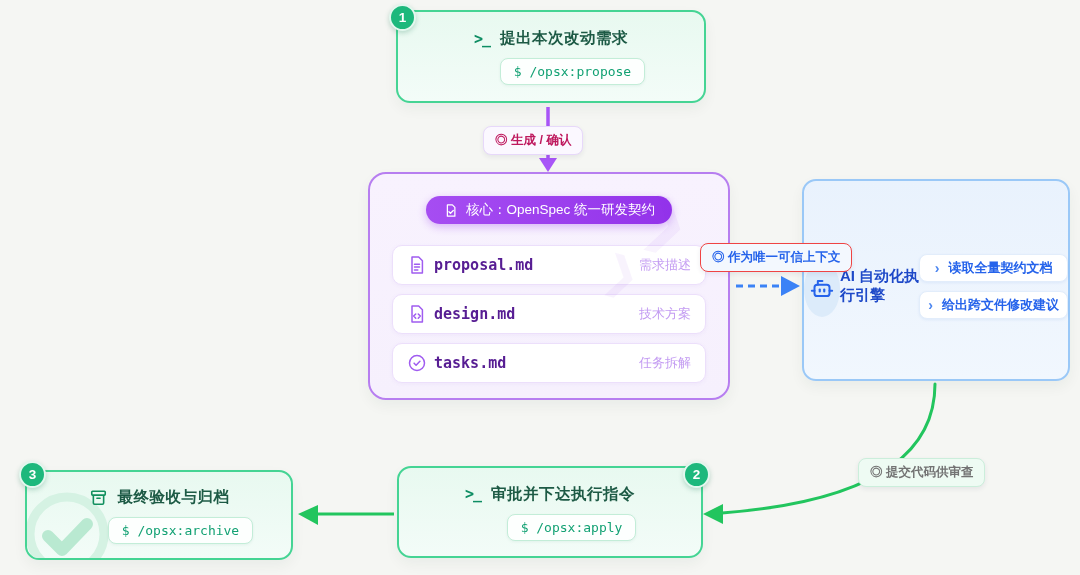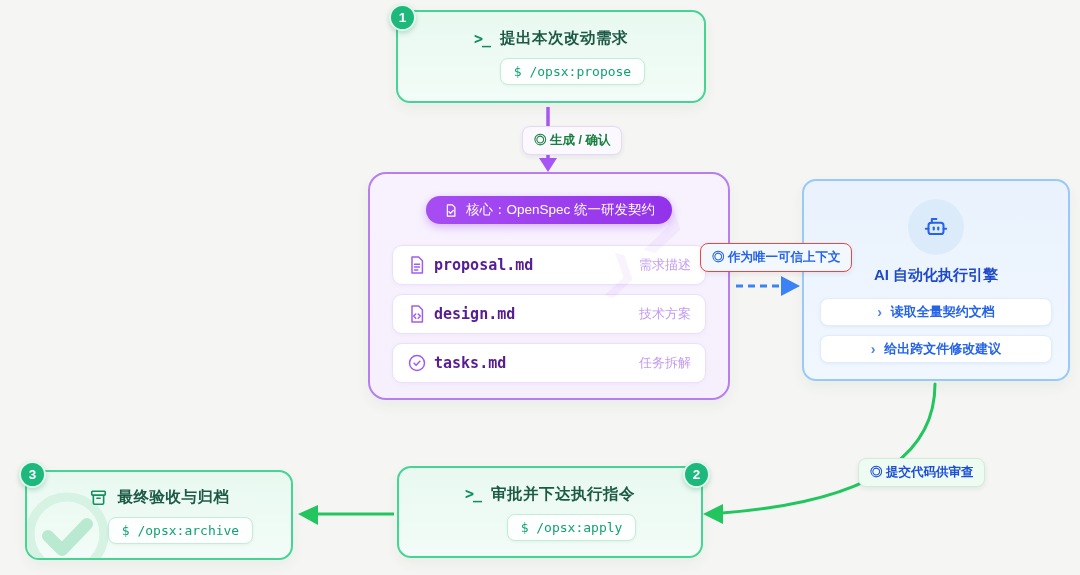--- a/index.html
+++ b/index.html
@@ -76,21 +76,21 @@
     box-shadow:0 1px 4px rgba(120,60,200,0.06);
   }
   .file-name { flex:1; font-family:"DejaVu Sans Mono", monospace; font-weight:bold; font-size:15px; color:#571d93; }
   .file-tag { font-size:13px; color:#c39bf2; }
 
   
   #ai-engine {
     left:802px; top:179px; width:268px; height:202px;
     border-color:#9ac8f7;
     background:linear-gradient(180deg,#e9f2fd 0%,#f1f7fe 100%);
-    display:flex; flex-direction:column; align-items:center; z-index:3;
+    display:flex; flex-direction:row; align-items:center; z-index:3;
   }
   .robot-circle {
     margin-top:18px; width:56px; height:56px; border-radius:50%;
     background:#dcebfa; display:flex; align-items:center; justify-content:center;
   }
   .ai-title { margin-top:11px; font-size:15px; font-weight:bold; color:#1e49c8; }
   .ai-items { margin-top:13px; display:flex; flex-direction:column; gap:9px; width:232px; }
   .ai-item {
     height:28px; background:#fff; border:1px solid #e2edfb; border-radius:8px;
     display:flex; align-items:center; justify-content:center; gap:9px;
@@ -99,23 +99,23 @@
   }
   .ai-chevron { color:#4c86f0; font-weight:bold; font-size:14px; }
 
   
   .edge-label {
     position:absolute; z-index:7;
     border-radius:8px; padding:5px 11px;
     font-size:12.5px; font-weight:bold; white-space:nowrap;
     box-shadow:0 2px 5px rgba(40,40,80,0.08);
   }
-  #label-generate { left:522px; top:126px; background:#fbf8ff; border:1px solid #e7d8fa; color:#15803d; }
+  #label-generate { left:483px; top:126px; background:#fbf8ff; border:1px solid #e7d8fa; color:#be185d; }
   #label-context  { left:700px; top:243px; background:#f3f8fe; border:1px solid #ef4444; color:#2563eb; }
-  #label-review   { left:858px; top:458px; background:#eefbf3; border:1px solid #cbeedb; color:#1d4ed8; }
+  #label-review   { left:858px; top:458px; background:#eefbf3; border:1px solid #cbeedb; color:#737373; }
   #label-confirm  { left:306px; top:481px; background:#eefbf3; border:1px solid #cbeedb; color:#17a061; }
 </style>
 </head>
 <body>
 
 <div class="canvas">
 
   <svg class="edge-layer">
 
     <path d="M548,107 L548,160" stroke="#a855f7" stroke-width="3.5" fill="none"></path>

